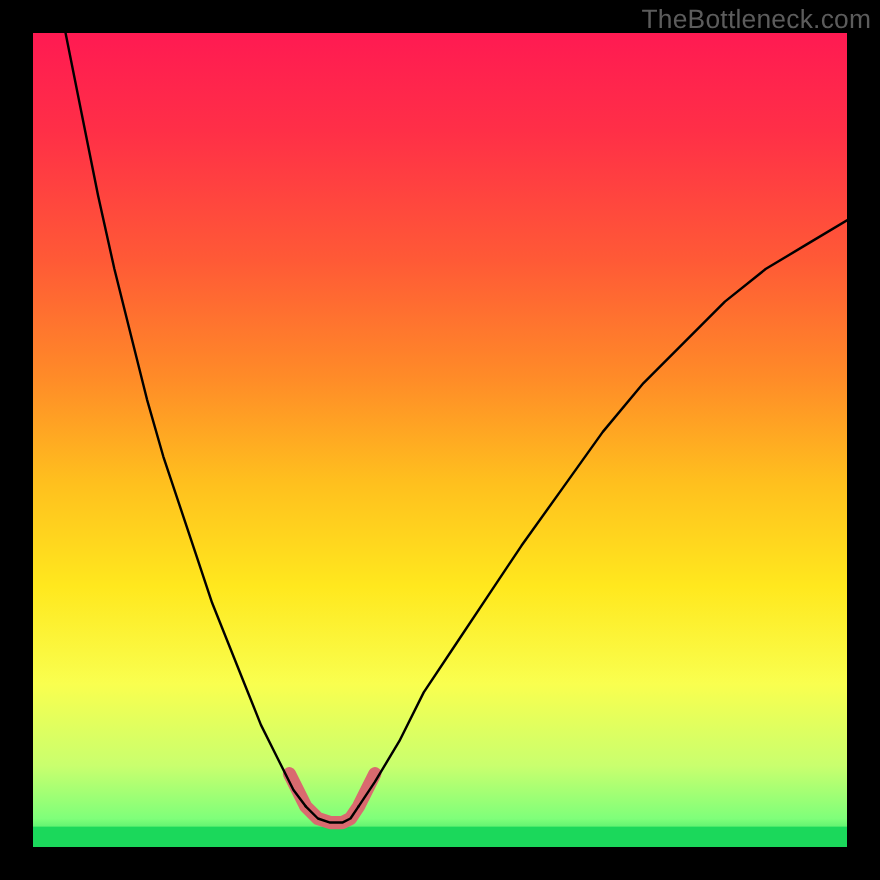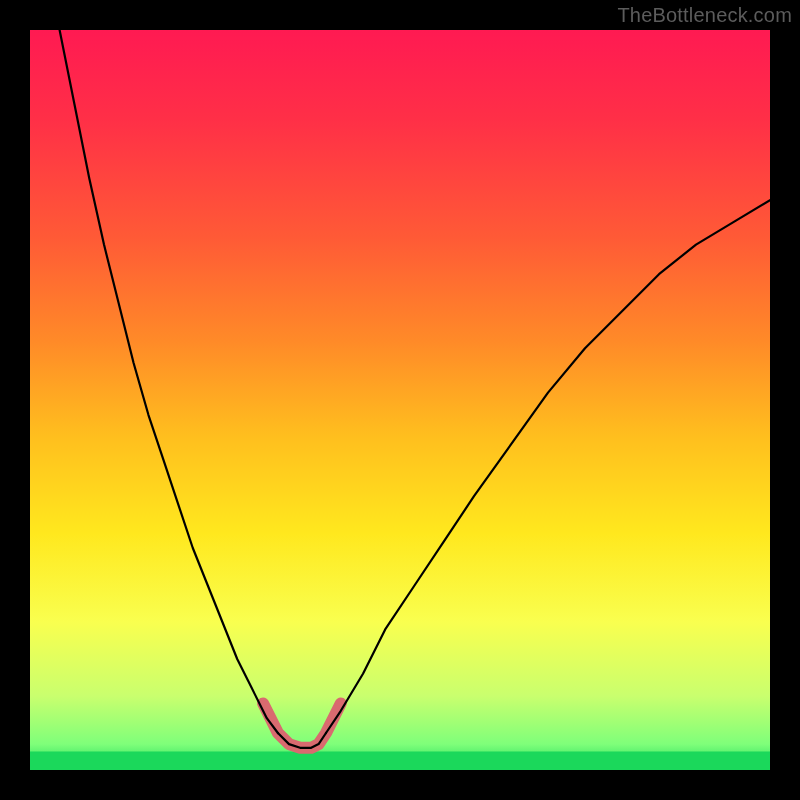--- a/index.html
+++ b/index.html
@@ -23,21 +23,21 @@
     top: 30px;
     width: 740px;
     height: 740px;
     
   }
   .watermark {
     position: absolute;
     top: 4px;
     right: 8px;
     color: #5c5c5c;
-    font-size: 20px;
+    font-size: 24px;
     font-weight: 500;
     letter-spacing: 0.2px;
     font-family: Arial, sans-serif;
   }
 </style>
 </head>
 <body>
 
 <div class="frame">
   <div class="watermark">TheBottleneck.com</div>

